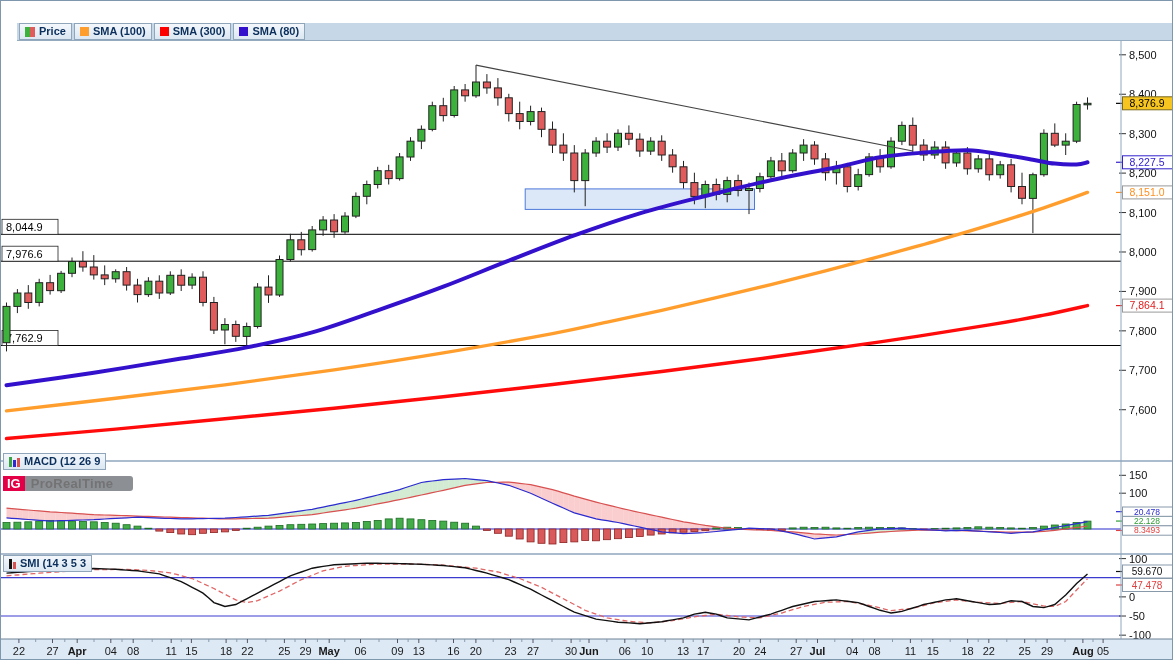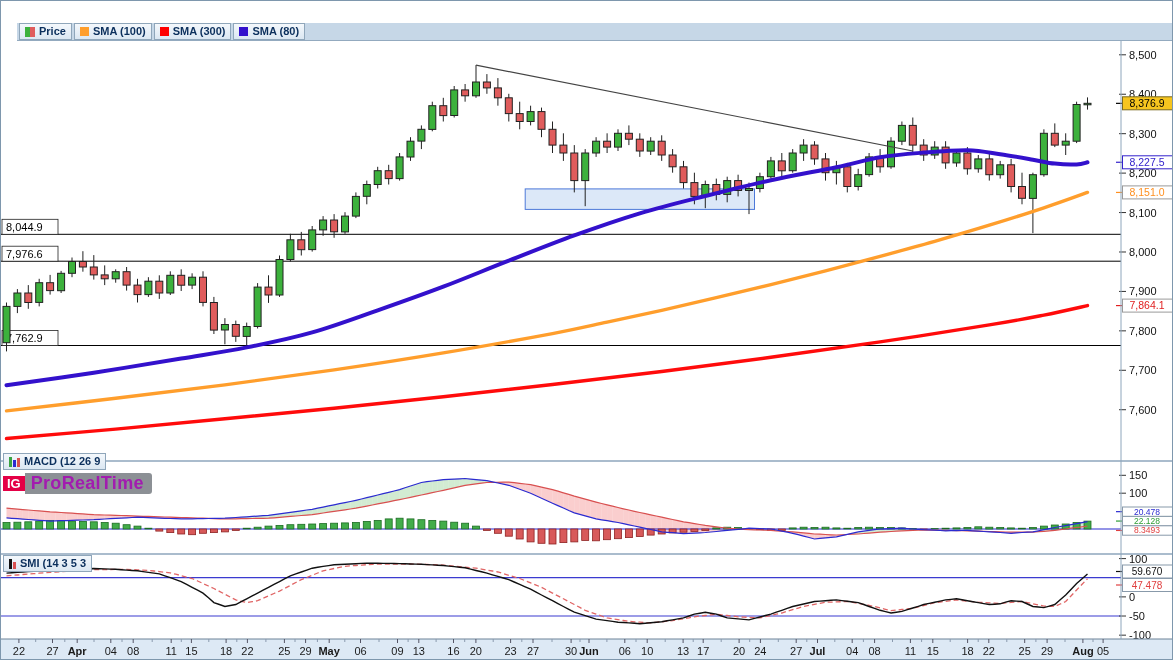--- a/index.html
+++ b/index.html
@@ -22,21 +22,21 @@
   .sw-price i:first-child{background:#3cb13c;}
   .sw-price i:last-child{background:#e05c5c;}
   #chart-canvas{position:absolute;top:40px;left:0;}
   .ind-tab{position:absolute;left:2px;z-index:5;}
   .macd-tab{top:452px;justify-content:flex-end;}
   .smi-tab{top:554px;text-align:right;}
   .bars{display:inline-flex;align-items:flex-end;gap:1px;height:10px;}
   .bars i{width:3px;display:block;}
   .logo{position:absolute;left:2px;top:473px;z-index:5;display:flex;height:18px;align-items:center;}
   .logo-ig{background:#e40046;color:#fff;font-weight:bold;font-size:13px;padding:0 4px;display:flex;align-items:center;}
-  .logo-prt{background:rgba(120,124,130,0.85);color:#a21caf;font-weight:bold;font-size:18px;padding:0 8px 0 6px;display:flex;align-items:center;border-radius:0 3px 3px 0;letter-spacing:.3px;}
+  .logo-prt{background:rgba(120,124,130,0.85);color:#737373;font-weight:bold;font-size:13px;padding:0 20px 0 6px;display:flex;align-items:center;border-radius:0 3px 3px 0;letter-spacing:.3px;}
   svg text{font-family:"Liberation Sans",sans-serif;}
 </style>
 </head>
 <body>
 
 <div id="app">
 
   <div class="legendbar" id="legendbar">
       <div class="tab">
         <span class="sw-price">

